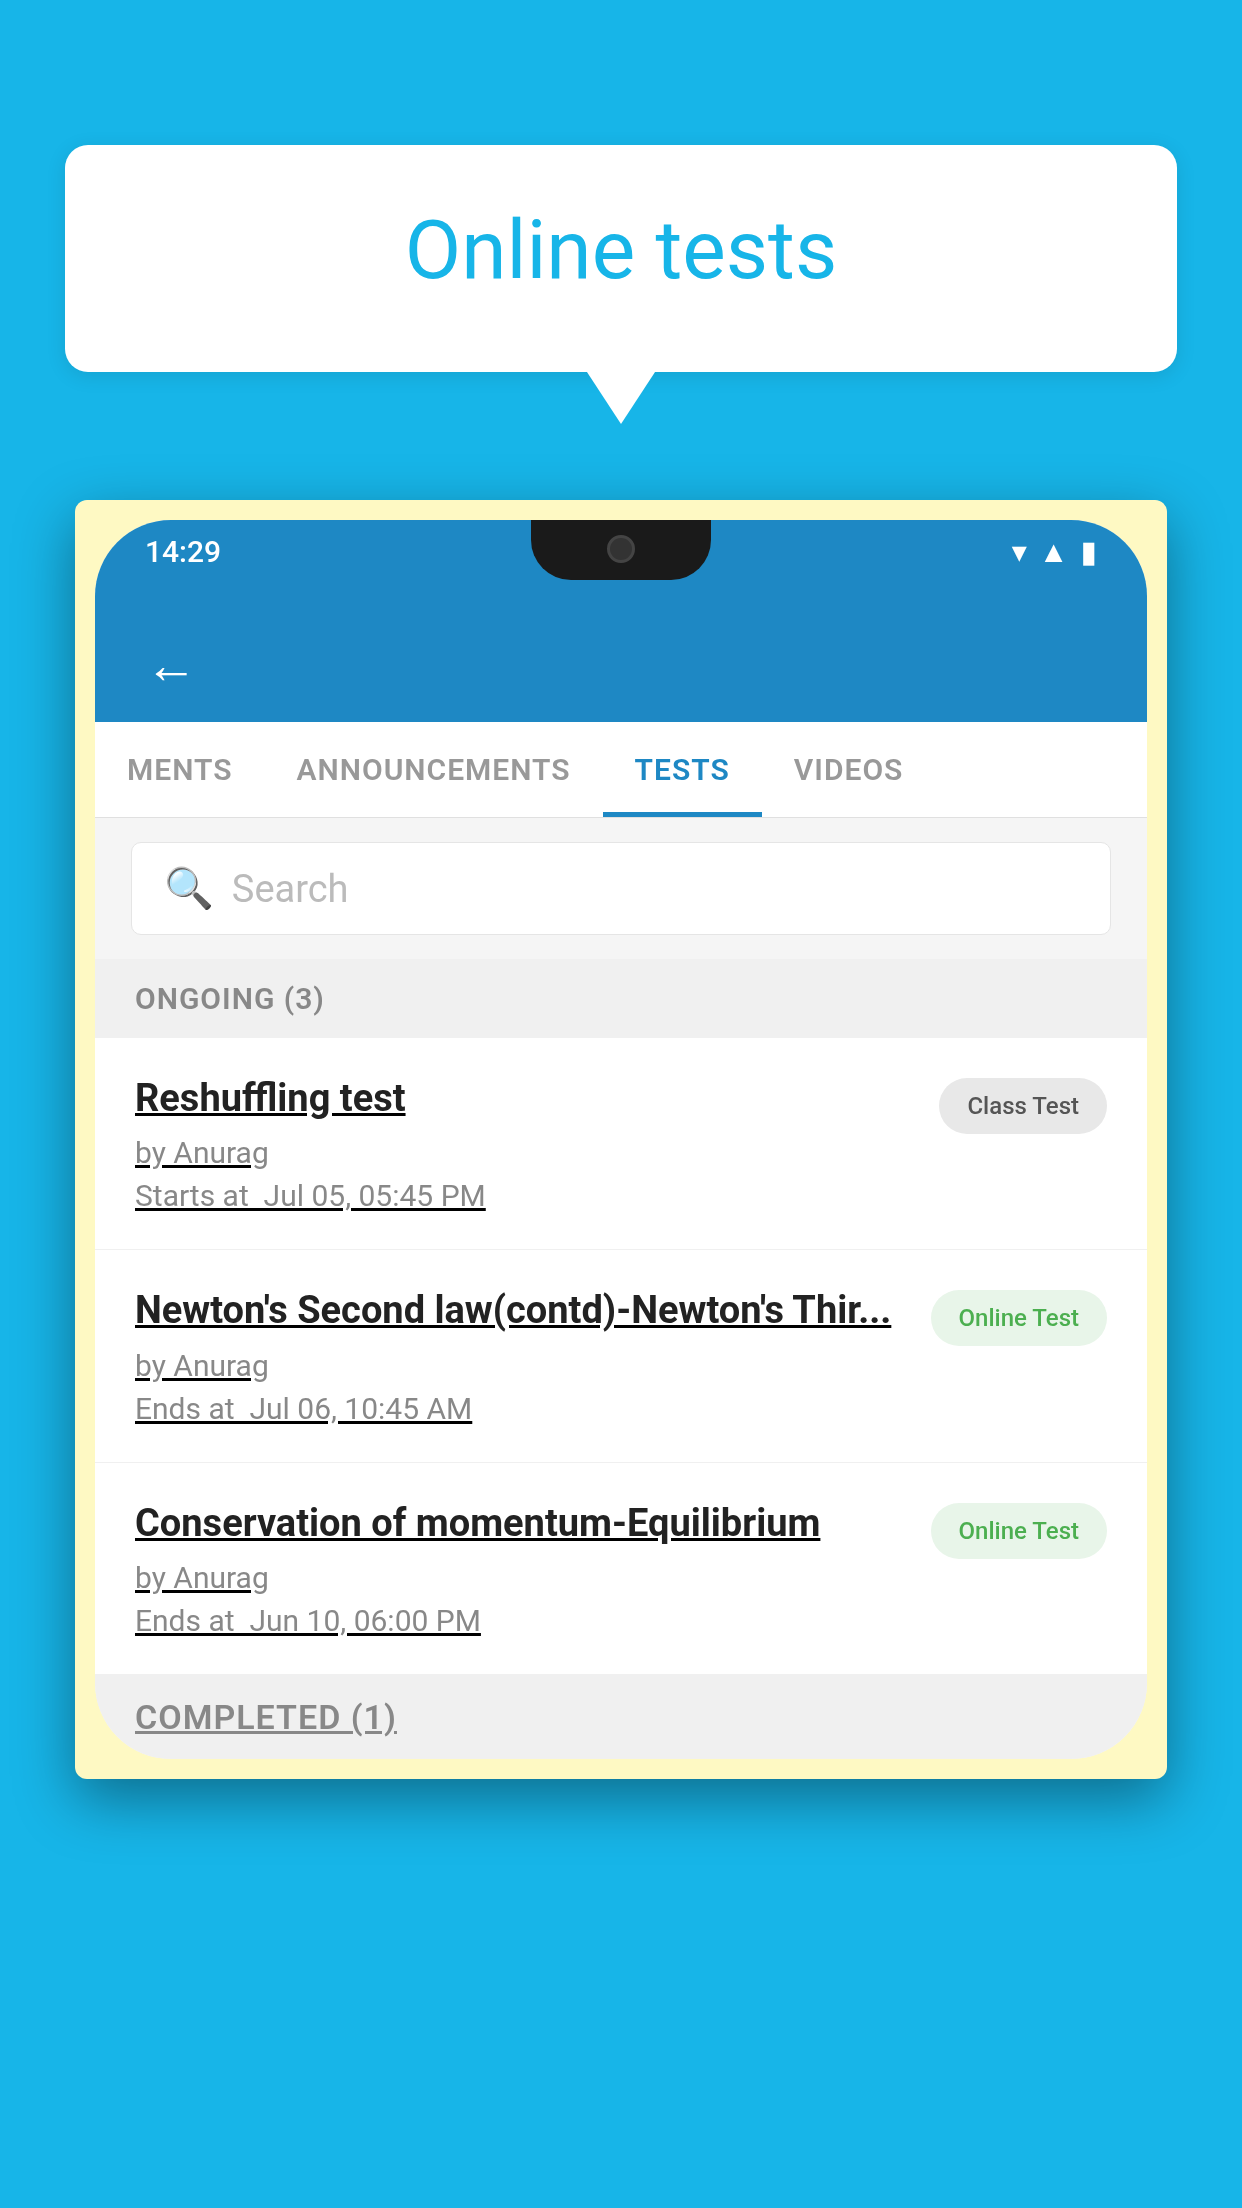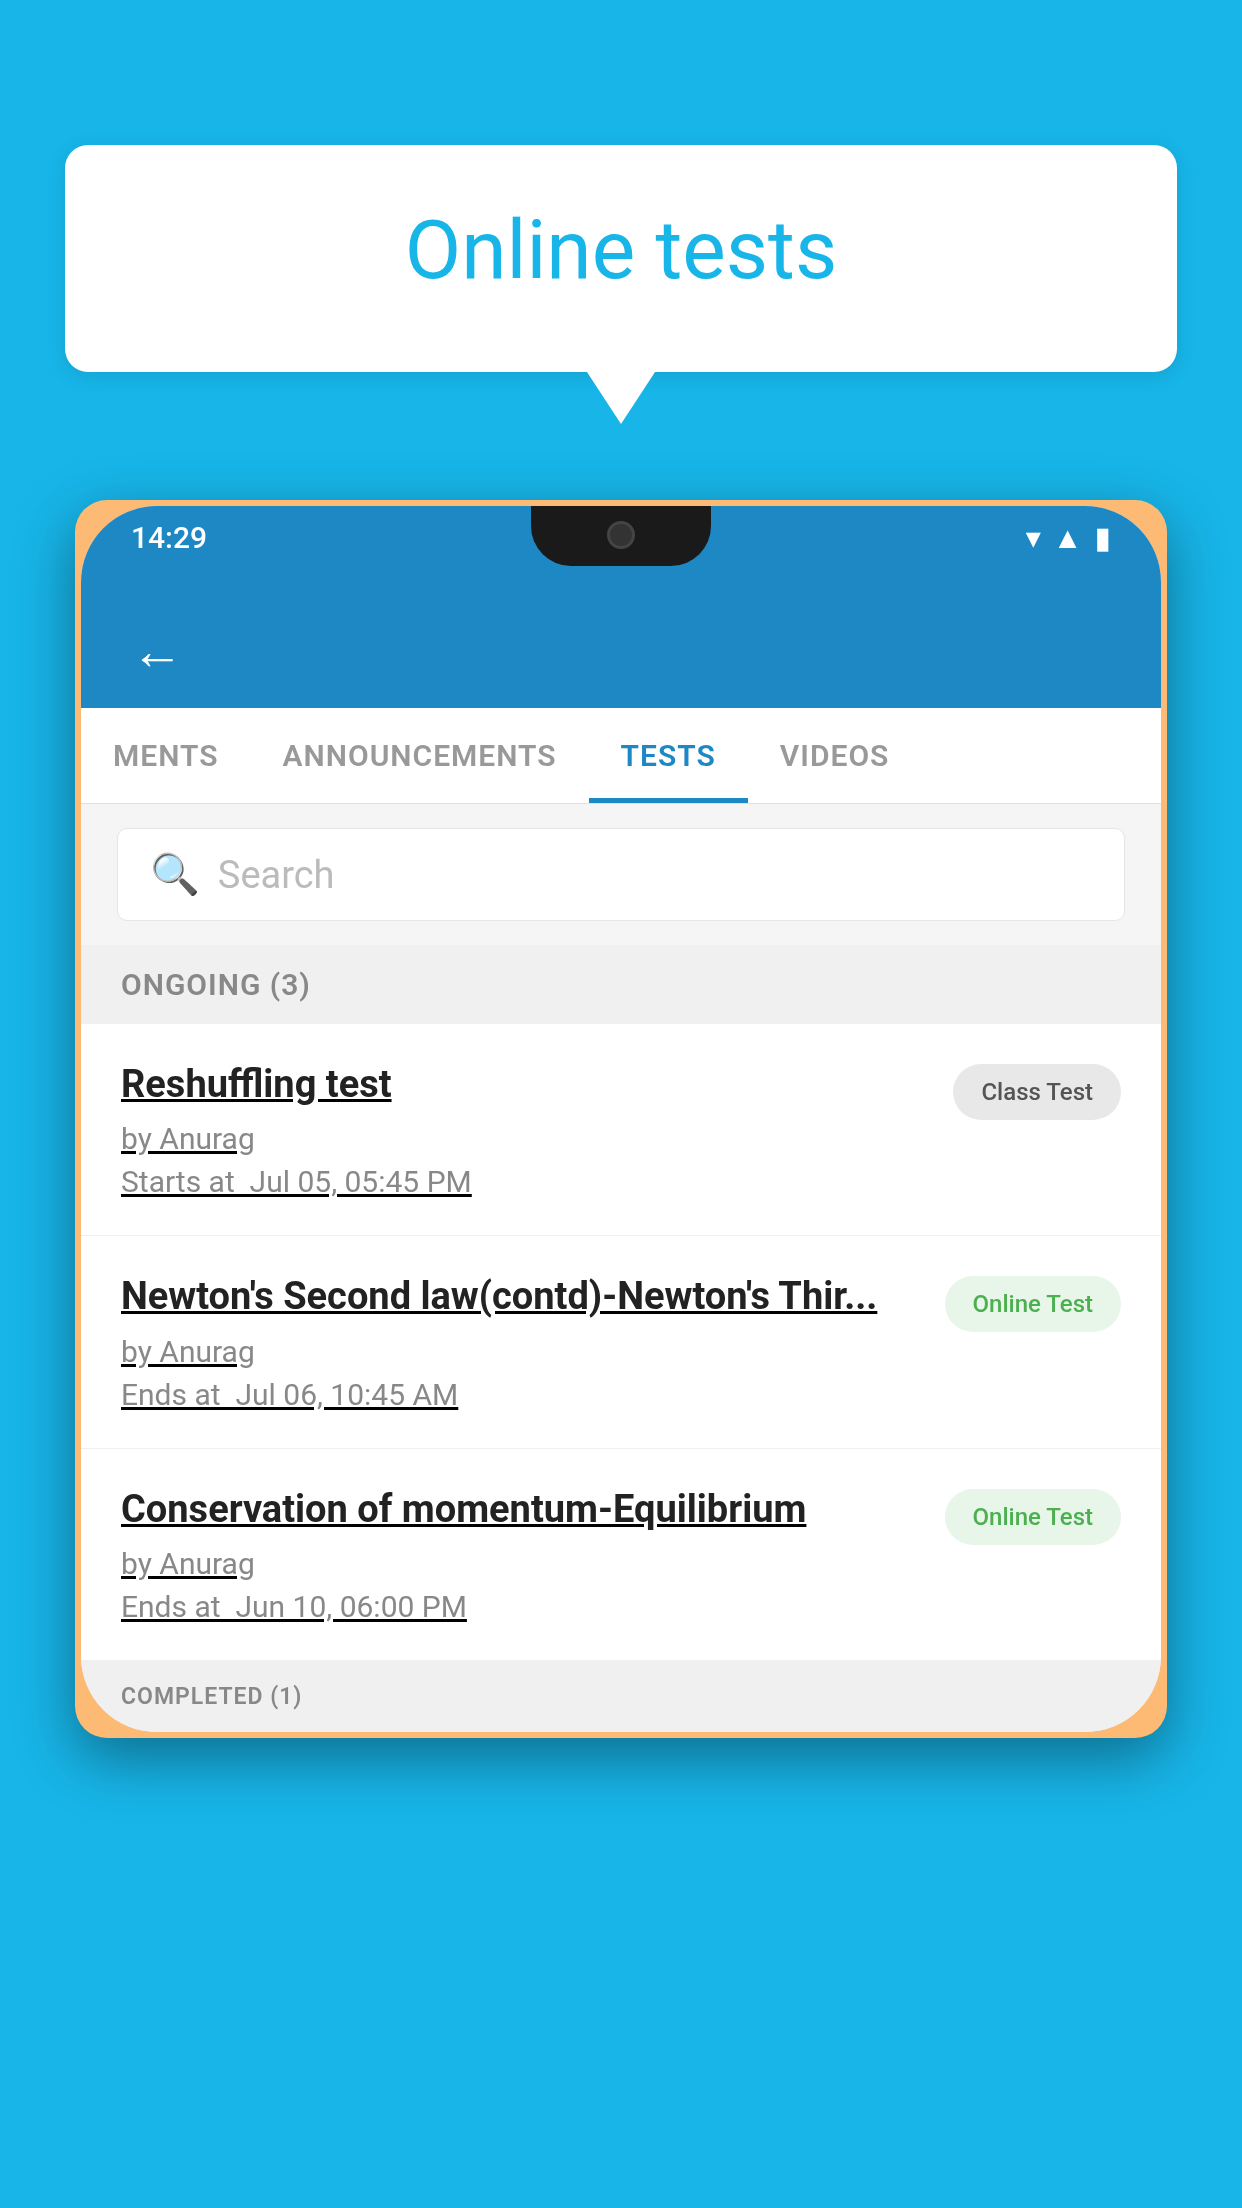--- a/index.html
+++ b/index.html
@@ -62,23 +62,23 @@
     
     .phone-container {
       position: absolute;
       top: 500px;
       left: 75px;
       right: 75px;
       z-index: 3;
     }
 
     .phone-outer {
-      background: #fdba74;
-      border-radius: 32px;
-      padding: 6px;
+      background: #fef9c3;
+      border-radius: 12px;
+      padding: 20px;
       box-shadow: 0 20px 60px rgba(0,0,0,0.4);
       position: relative;
     }
 
     .phone-inner {
       background: #f5f5f5;
       border-radius: 76px;
       overflow: hidden;
       position: relative;
     }
@@ -277,24 +277,25 @@
     }
 
     .badge-online {
       background: #e8f5e9;
       color: #4caf50;
     }
 
     .completed-section {
       background: #f0f0f0;
       padding: 22px 40px;
-      font-size: 23px;
+      font-size: 34px;
       font-weight: 600;
       color: #888;
       letter-spacing: 1px;
+      text-decoration: underline;
     }
   </style>
 </head>
 <body>
 
 <div class="speech-bubble-container">
   <div class="speech-bubble">
     <div class="bubble-title">Online tests</div>
   </div>
 </div>

